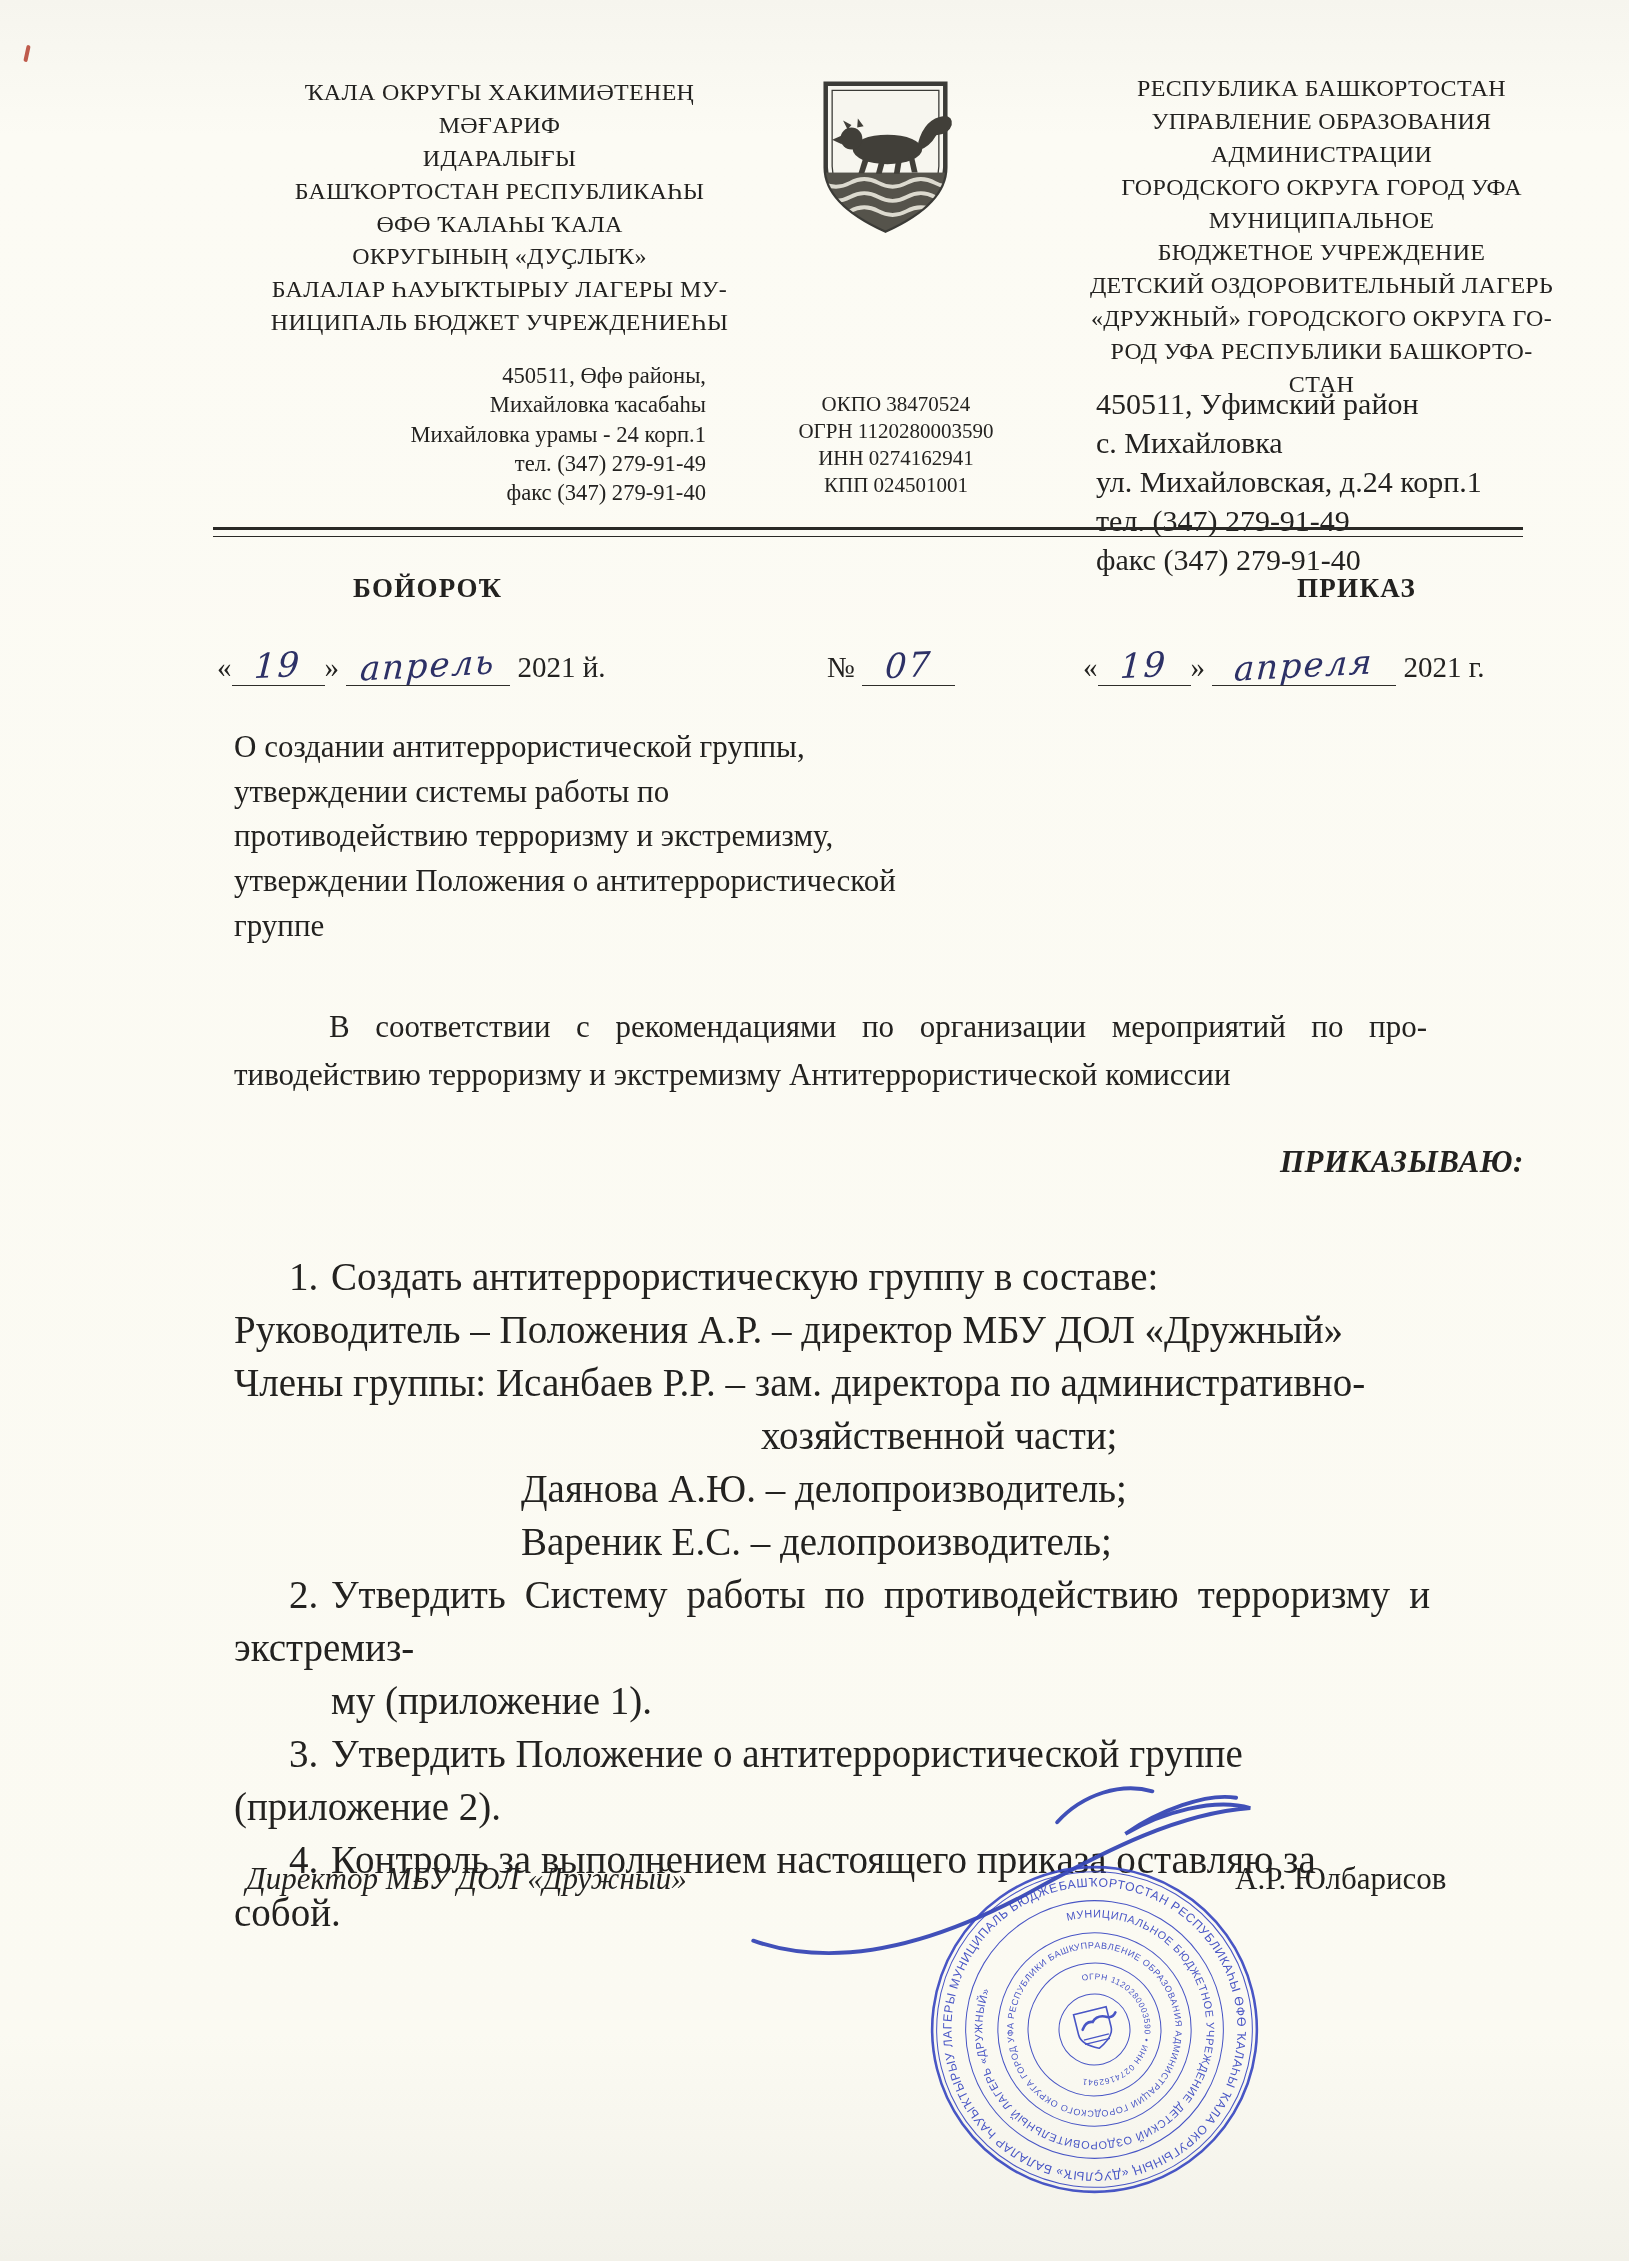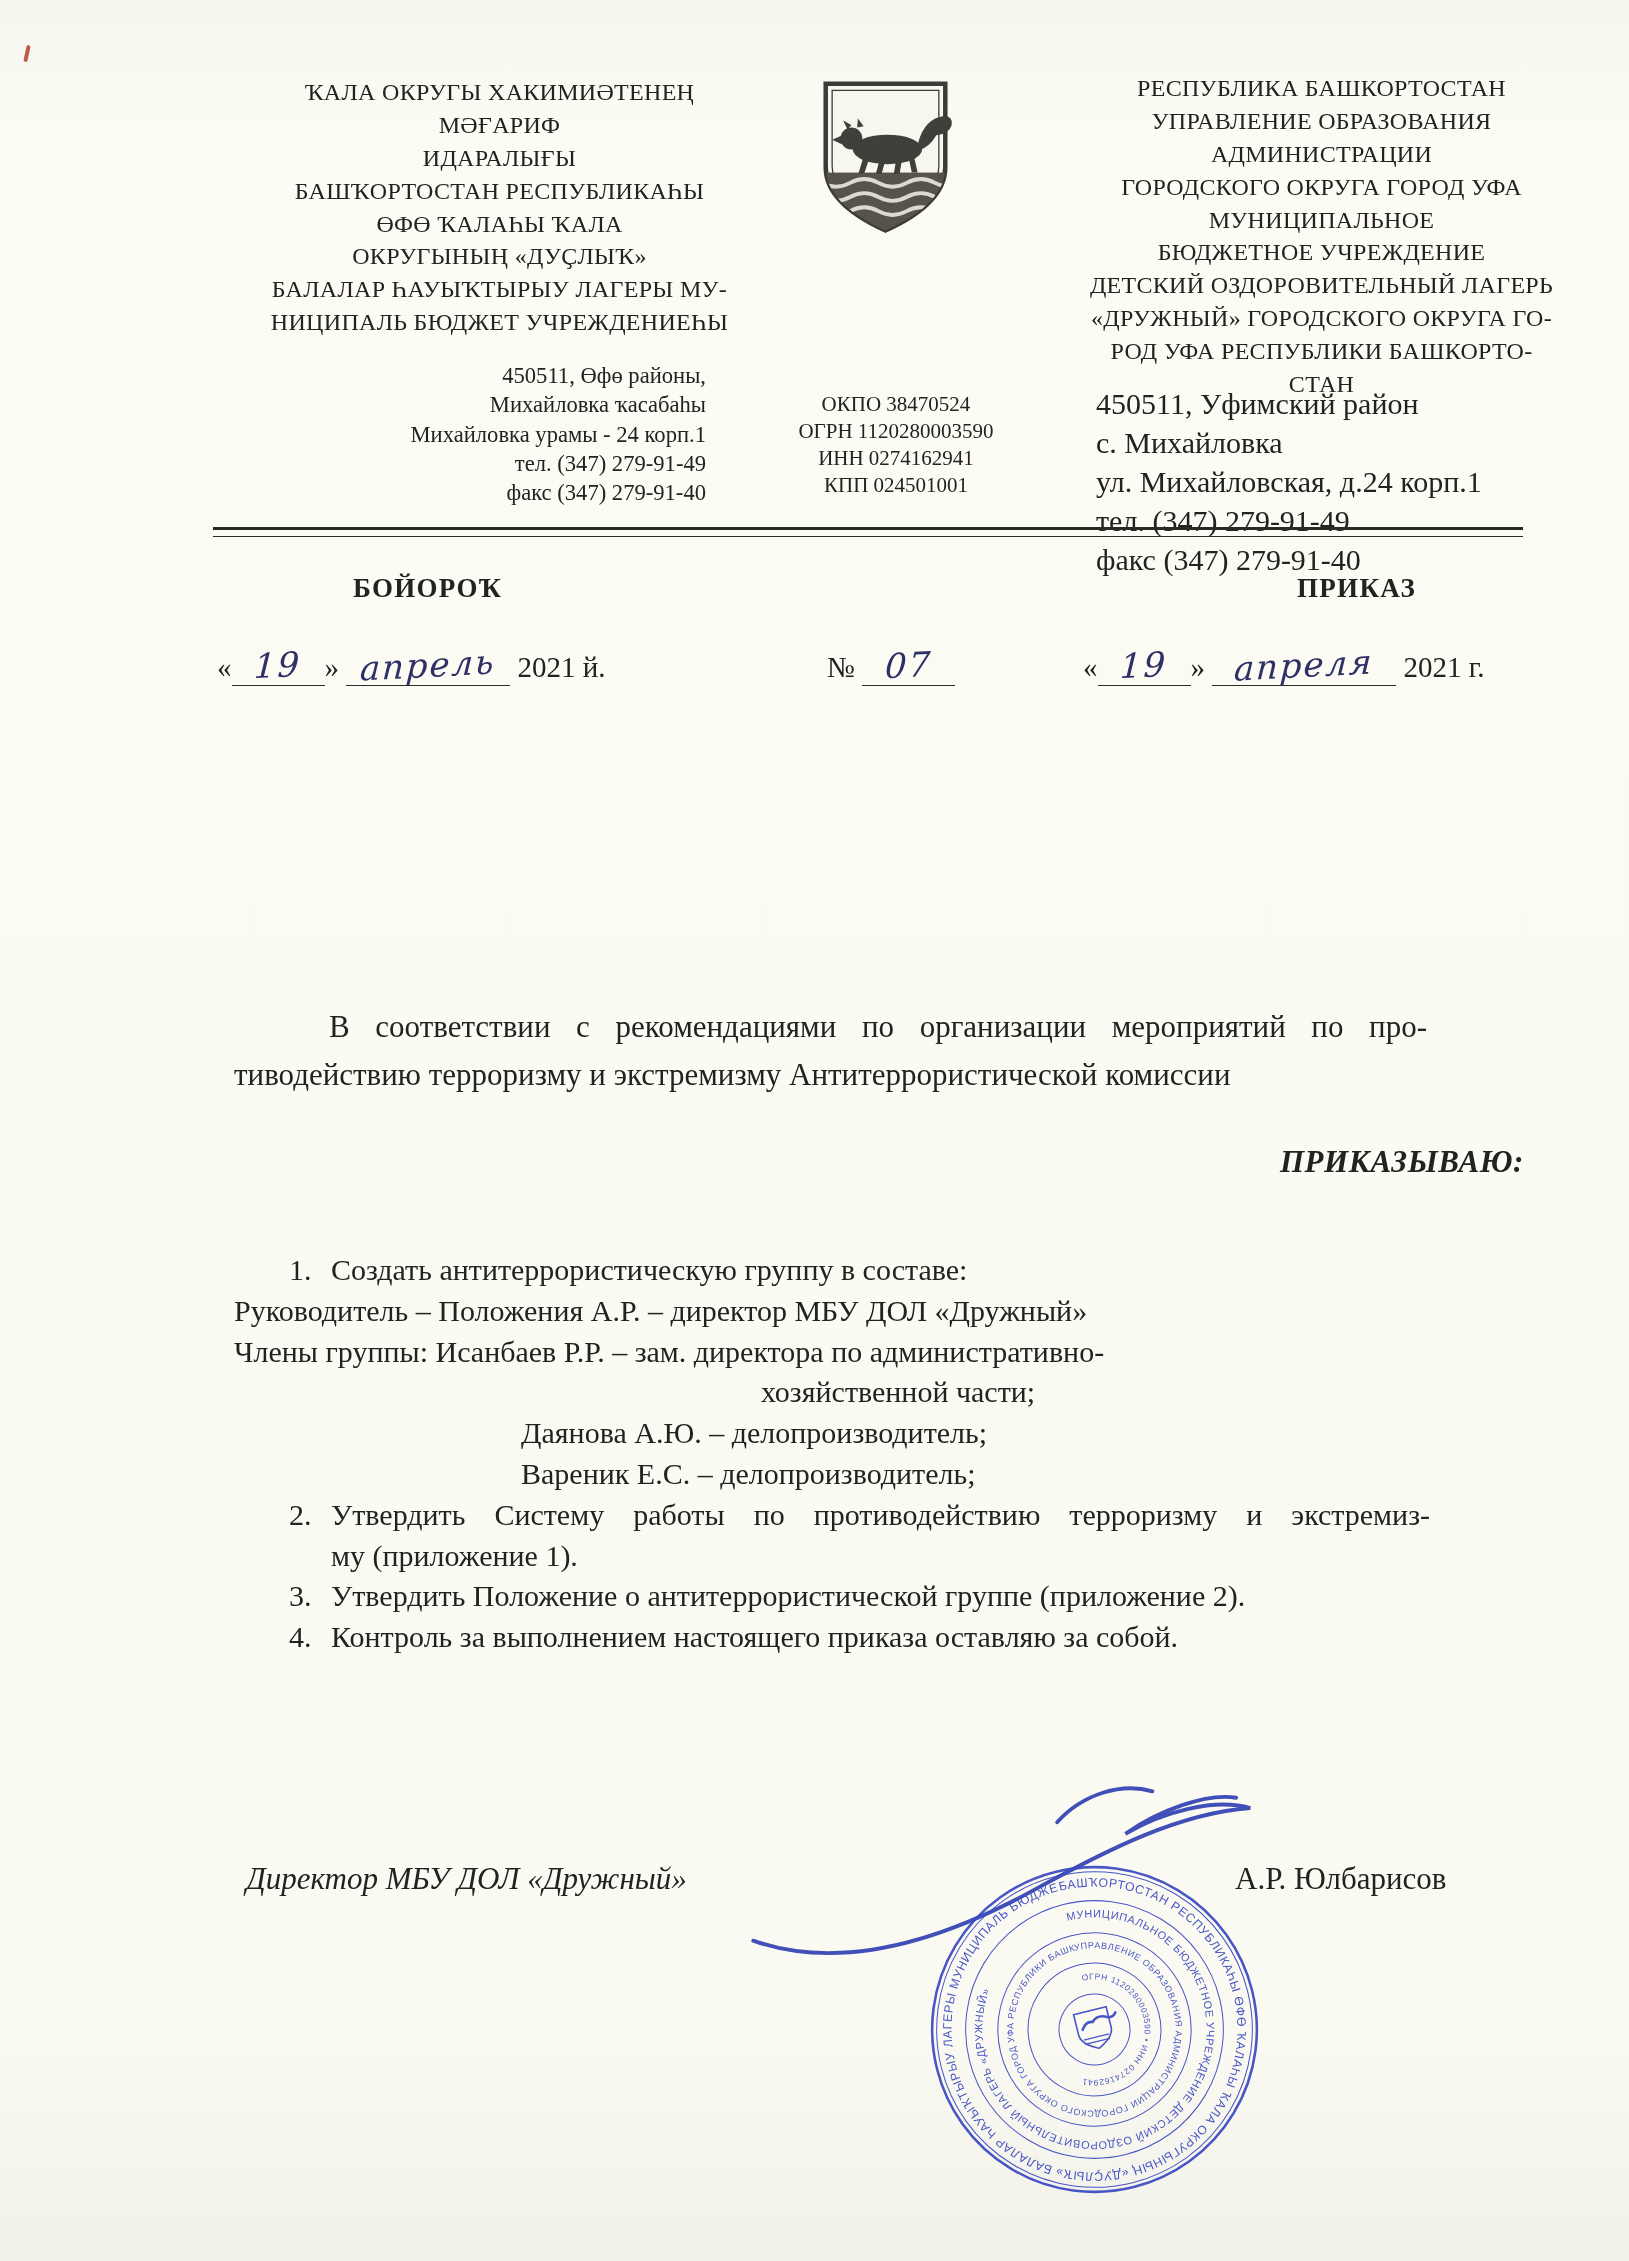--- a/index.html
+++ b/index.html
@@ -45,21 +45,21 @@
     letter-spacing:1.9px;
     color:#2d3166;
     transform:rotate(-3deg) skewX(-6deg);
   }
   
   .subject{left:234px;top:725px;width:903px;font-size:31px;line-height:1.44;}
   .intro{left:234px;top:1003px;width:1193px;font-size:31px;line-height:1.54;}
   .stretch{text-align:justify;text-align-last:justify;}
   .indent1{text-indent:95px;}
   .heading{left:234px;top:1144px;width:1193px;padding-left:97px;text-align:right;font-size:31px;font-weight:bold;letter-spacing:0.6px;font-style:italic;}
-  .items{left:234px;top:1250px;width:1196px;font-size:30px;line-height:1.36;}
+  .items{left:234px;top:1250px;width:1196px;font-size:39px;line-height:1.36;}
   .num{display:inline-block;margin-left:55px;min-width:42px;}
   .ind-150{margin-left:97px;}
   .ind-445{margin-left:287px;}
   .ind-818{margin-left:527px;}
   
   .sig-title{left:246px;top:1861px;font-size:31px;font-style:italic;}
   .sig-name{left:1235px;top:1861px;font-size:31px;}
   .sig-svg{left:735px;top:1772px;}
   .stamp{left:927px;top:1862px;width:335px;height:335px;transform:rotate(-14deg);opacity:.92;}
   .stamp text{font-family:"Liberation Sans", sans-serif;}
@@ -151,20 +151,27 @@
 
   <div class="abs t-order t-bashkir">БОЙОРОҠ</div>
   <div class="abs t-order t-russian">ПРИКАЗ</div>
 
   <div class="abs date-row date-left"><span>«</span><span class="blank w-day"><span class="hw">19</span></span><span>»</span> <span class="blank w-month"><span class="hw">апрель</span></span> <span>2021 й.</span></div>
 
   <div class="abs date-row order-no"><span>№</span> <span class="blank w-no"><span class="hw">07</span></span></div>
 
   <div class="abs date-row date-right"><span>«</span><span class="blank w-day"><span class="hw">19</span></span><span>»</span> <span class="blank w-month2"><span class="hw">апреля</span></span> <span>2021 г.</span></div>
 
+  <div class="abs subject">
+      <div>О создании антитеррористической группы,</div>
+      <div>утверждении системы работы по</div>
+      <div>противодействию терроризму и экстремизму,</div>
+      <div>утверждении Положения о антитеррористической</div>
+      <div>группе</div>
+    </div>
 
   <div class="abs intro">
     <div class="stretch indent1">В соответствии с рекомендациями по организации мероприятий по про-</div>
     <div>тиводействию терроризму и экстремизму Антитеррористической комиссии</div>
   </div>
 
   <div class="abs heading">ПРИКАЗЫВАЮ:</div>
 
   <div class="abs items">
     <div><span class="num">1.</span><span>Создать антитеррористическую группу в составе:</span></div>

